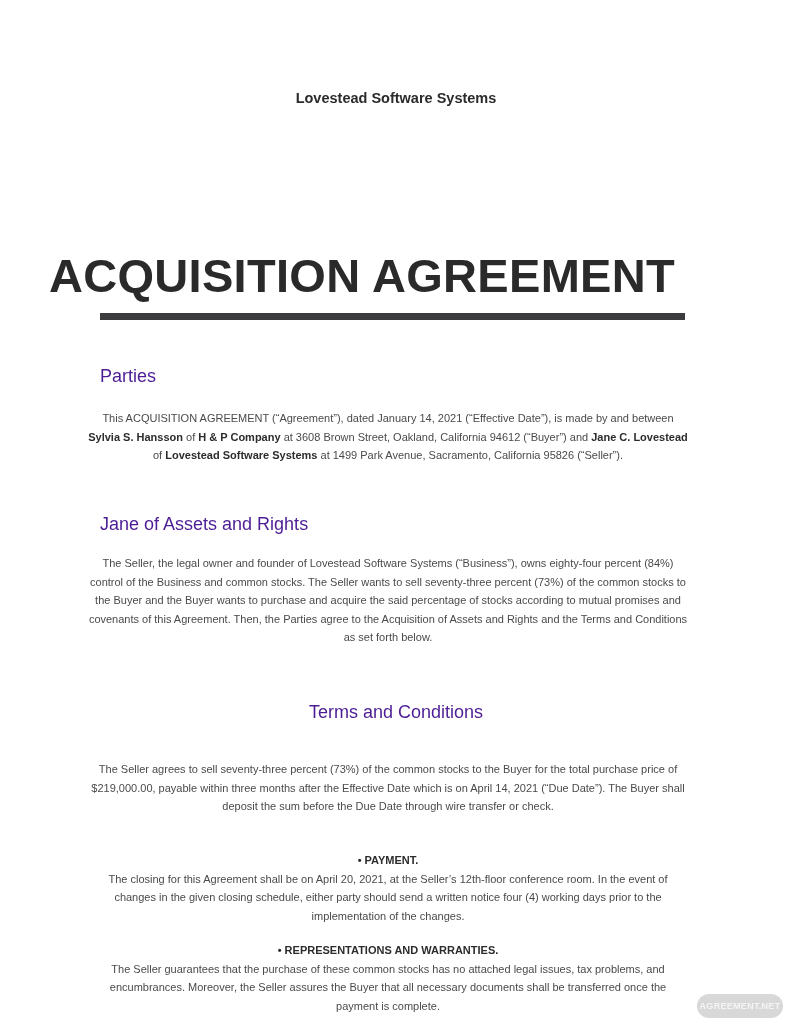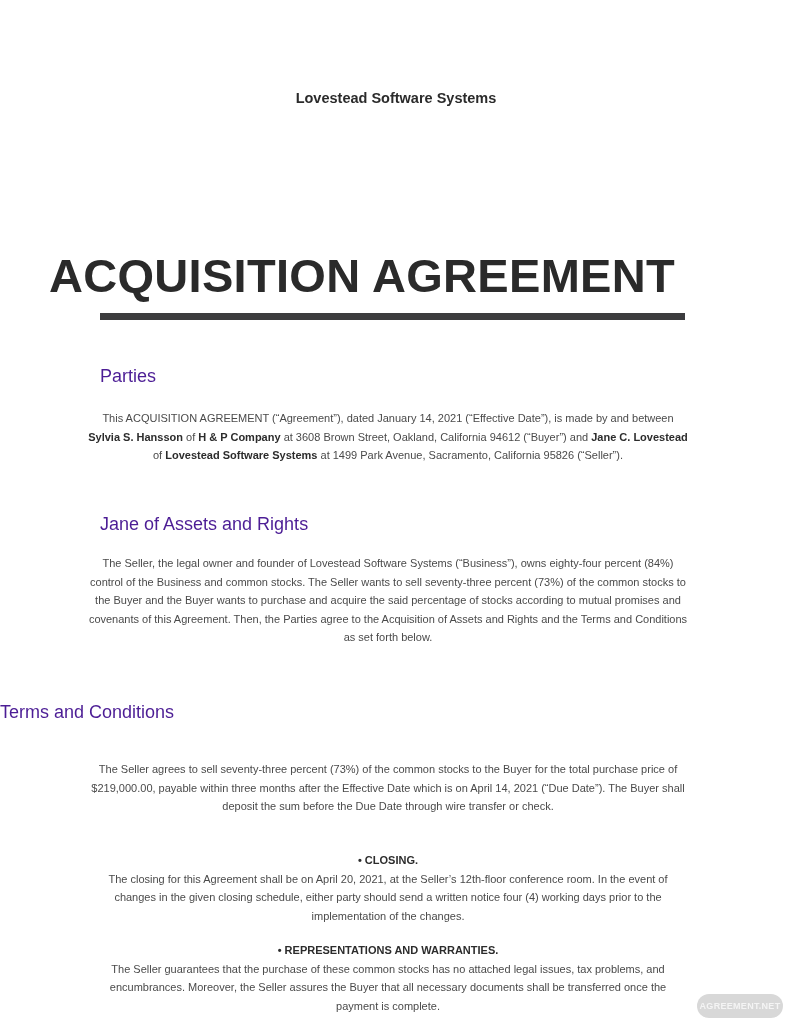--- a/index.html
+++ b/index.html
@@ -4,21 +4,21 @@
 <style>
   html, body { margin: 0; padding: 0; background: #ffffff; }
   body { width: 792px; height: 1026px; position: relative; overflow: hidden;
          font-family: "Liberation Sans", "DejaVu Sans", sans-serif; color: #3a3a3a; }
   .company { position: absolute; left: 0; width: 792px; top: 90px; text-align: center;
              font-size: 14.5px; font-weight: bold; color: #2b2b2b; }
   .title { position: absolute; left: 0; width: 676px; top: 248px; text-align: center;
            font-size: 47px; font-weight: bold; color: #2a2a2a; letter-spacing: 0.3px; margin-left: 24px; }
   .rule { position: absolute; left: 100px; width: 585px; top: 313px; height: 7px; background: #3c3c3e; }
   .h2 { position: absolute; left: 100px; font-size: 18px; font-weight: normal; color: #4c1d95; }
-  .h2.center { left: 0; width: 792px; }
+  .h2.center { left: 0; width: 792px; text-align: center; }
   .para { position: absolute; left: 88px; width: 600px; font-size: 11px; line-height: 18.5px; color: #4a4a4a; text-align: center; }
   .para b { color: #2c2c2c; }
   .item-title { font-weight: bold; color: #2c2c2c; font-size: 11px; }
   .watermark { position: absolute; left: 697px; top: 994px; width: 86px; height: 24px; border-radius: 12px;
                background: #d8d8d8; color: #f4f4f4; font-size: 9px; font-weight: bold; text-align: center;
                line-height: 24px; letter-spacing: 0.3px; }
 </style>
 </head>
 <body>
 
@@ -31,21 +31,21 @@
 
 <div class="h2" style="top:514px;">Jane of Assets and Rights</div>
 <div class="para" style="top:554px;">The Seller, the legal owner and founder of Lovestead Software Systems (“Business”), owns eighty-four percent (84%) control of the Business and common stocks. The Seller wants to sell seventy-three percent (73%) of the common stocks to the Buyer and the Buyer wants to purchase and acquire the said percentage of stocks according to mutual promises and covenants of this Agreement. Then, the Parties agree to the Acquisition of Assets and Rights and the Terms and Conditions as set forth below.</div>
 
 <div class="h2 center" style="top:702px;">Terms and Conditions</div>
 
 <div class="para" style="top:760px;">
   <div>The Seller agrees to sell seventy-three percent (73%) of the common stocks to the Buyer for the total purchase price of $219,000.00, payable within three months after the Effective Date which is on April 14, 2021 (“Due Date”). The Buyer shall deposit the sum before the Due Date through wire transfer or check.</div>
 </div>
 <div class="para" style="top:851px;">
-  <div class="item-title">• CLOSING.</div>
+  <div class="item-title">• PAYMENT.</div>
   <div>The closing for this Agreement shall be on April 20, 2021, at the Seller’s 12th-floor conference room. In the event of changes in the given closing schedule, either party should send a written notice four (4) working days prior to the implementation of the changes.</div>
 </div>
 <div class="para" style="top:941px;">
   <div class="item-title">• REPRESENTATIONS AND WARRANTIES.</div>
   <div>The Seller guarantees that the purchase of these common stocks has no attached legal issues, tax problems, and encumbrances. Moreover, the Seller assures the Buyer that all necessary documents shall be transferred once the payment is complete.</div>
 </div>
 
 <div class="watermark">AGREEMENT.NET</div>
 
 </body></html>

